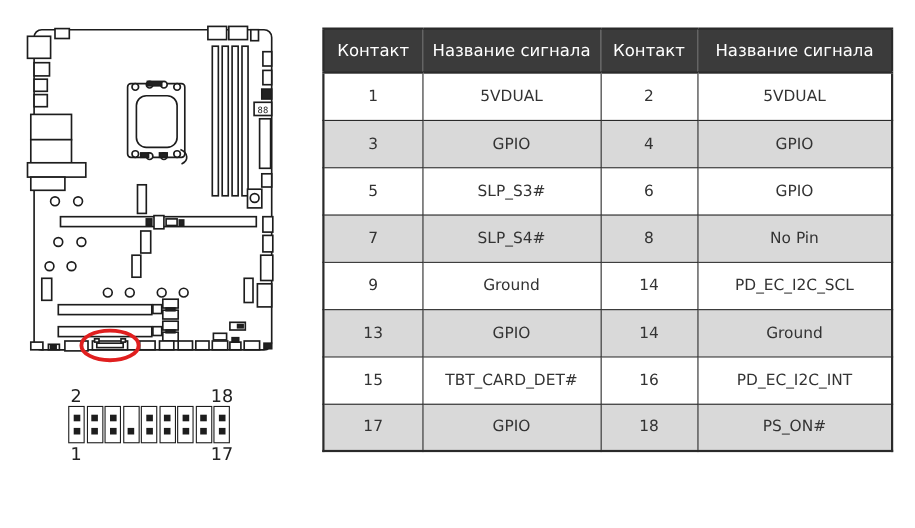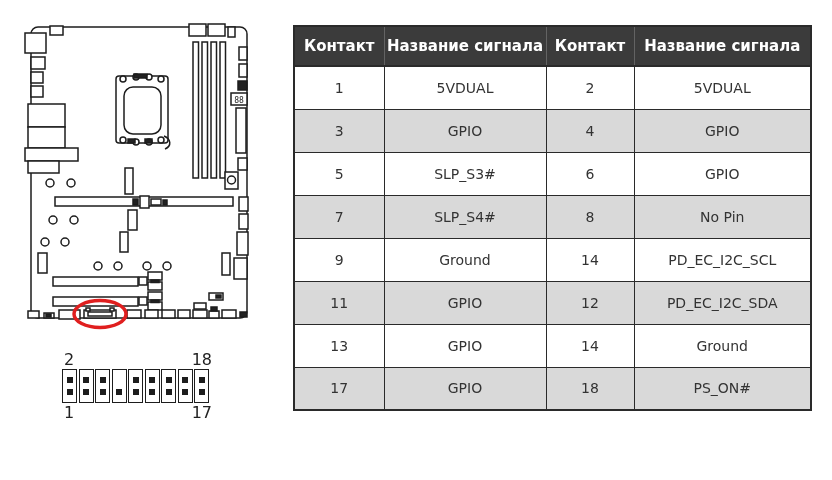--- a/index.html
+++ b/index.html
@@ -41,21 +41,21 @@
 
   
   .pinout-table {
     position: absolute; left: 293px; top: 25px;
     border-collapse: collapse; table-layout: fixed;
     font-size: 14px; color: #333; background: #fff;
     border: 2px solid var(--border);
   }
   .pinout-table th {
     background: var(--hdr-bg); color: var(--hdr-fg);
-    font-size: 15px; font-weight: bold;
+    font-size: 15px; font-weight: normal;
     height: 40px; text-align: center;
     border: 1px solid #636363;
     border-top: 2px solid var(--border);
     border-bottom: 2px solid var(--border);
   }
   .pinout-table td {
     height: 43px; text-align: center;
     border: 1px solid var(--border);
     background: #fff;
   }
@@ -292,32 +292,32 @@
           <td>8</td>
           <td>No Pin</td>
         </tr>
         <tr>
           <td>9</td>
           <td>Ground</td>
           <td>14</td>
           <td>PD_EC_I2C_SCL</td>
         </tr>
         <tr>
-          <td>11</td>
-          <td>GPIO</td>
-          <td>12</td>
-          <td>PD_EC_I2C_SDA</td>
-        </tr>
-        <tr>
           <td>13</td>
           <td>GPIO</td>
           <td>14</td>
           <td>Ground</td>
         </tr>
         <tr>
+          <td>15</td>
+          <td>TBT_CARD_DET#</td>
+          <td>16</td>
+          <td>PD_EC_I2C_INT</td>
+        </tr>
+        <tr>
           <td>17</td>
           <td>GPIO</td>
           <td>18</td>
           <td>PS_ON#</td>
         </tr>
       </tbody>
   </table>
 
 </div>
 

